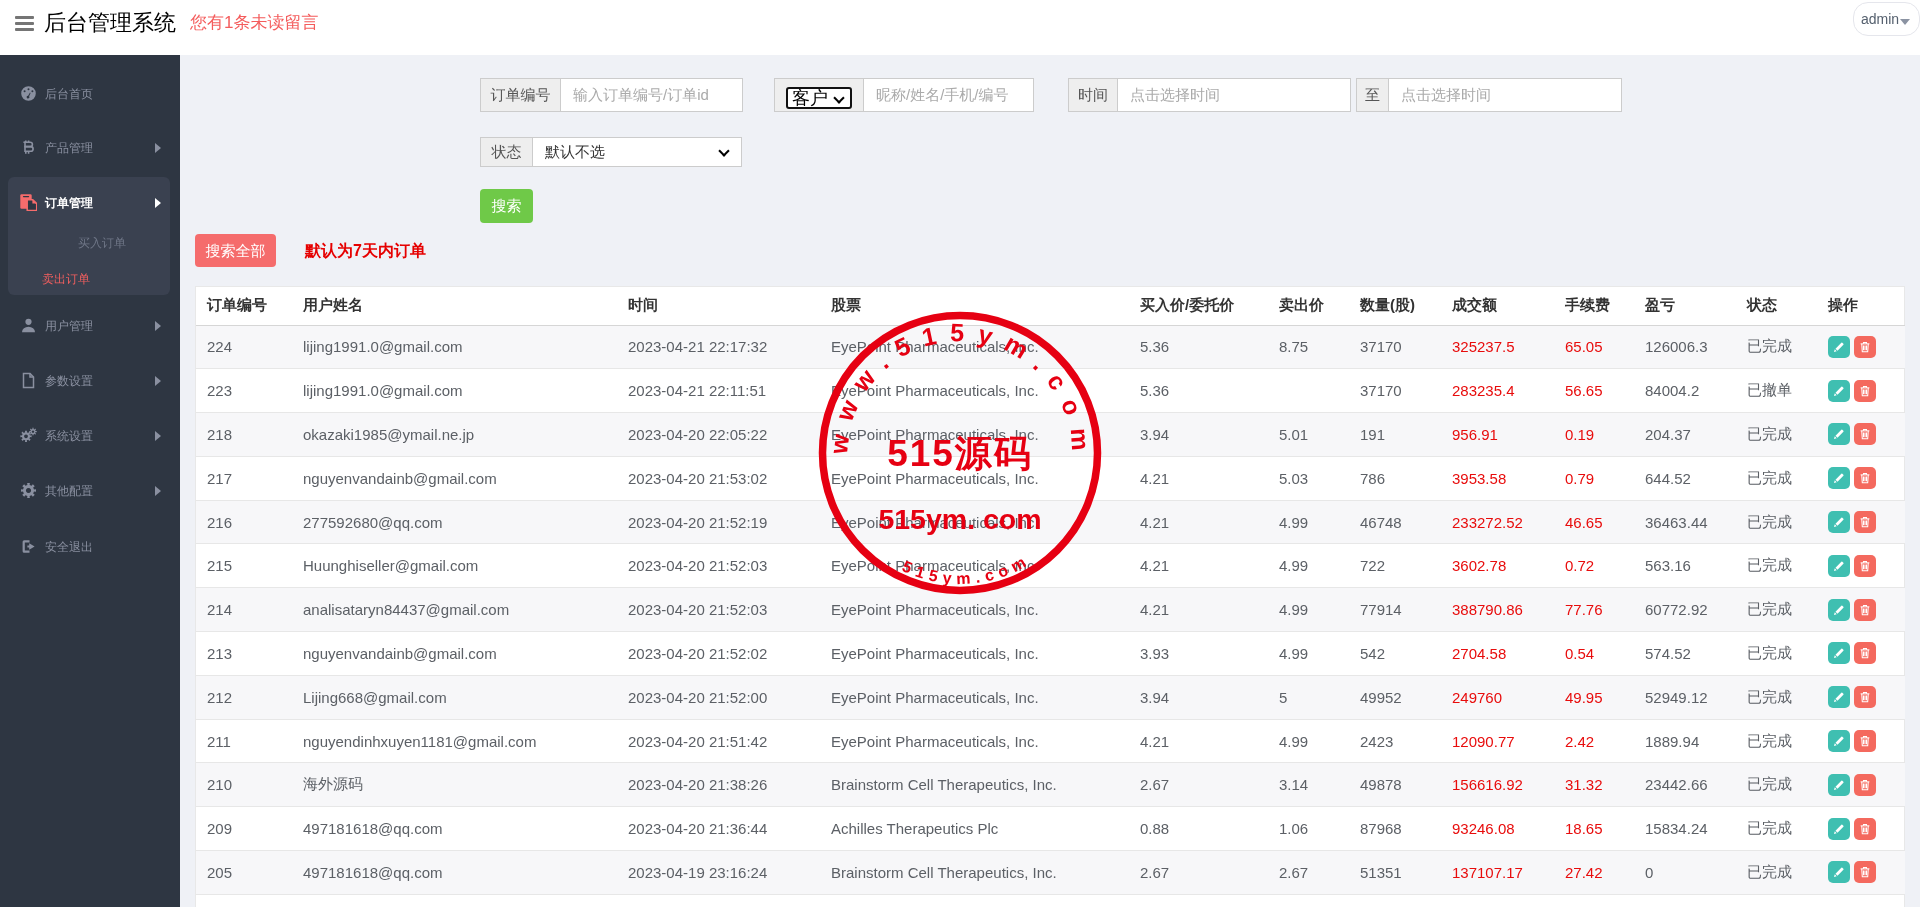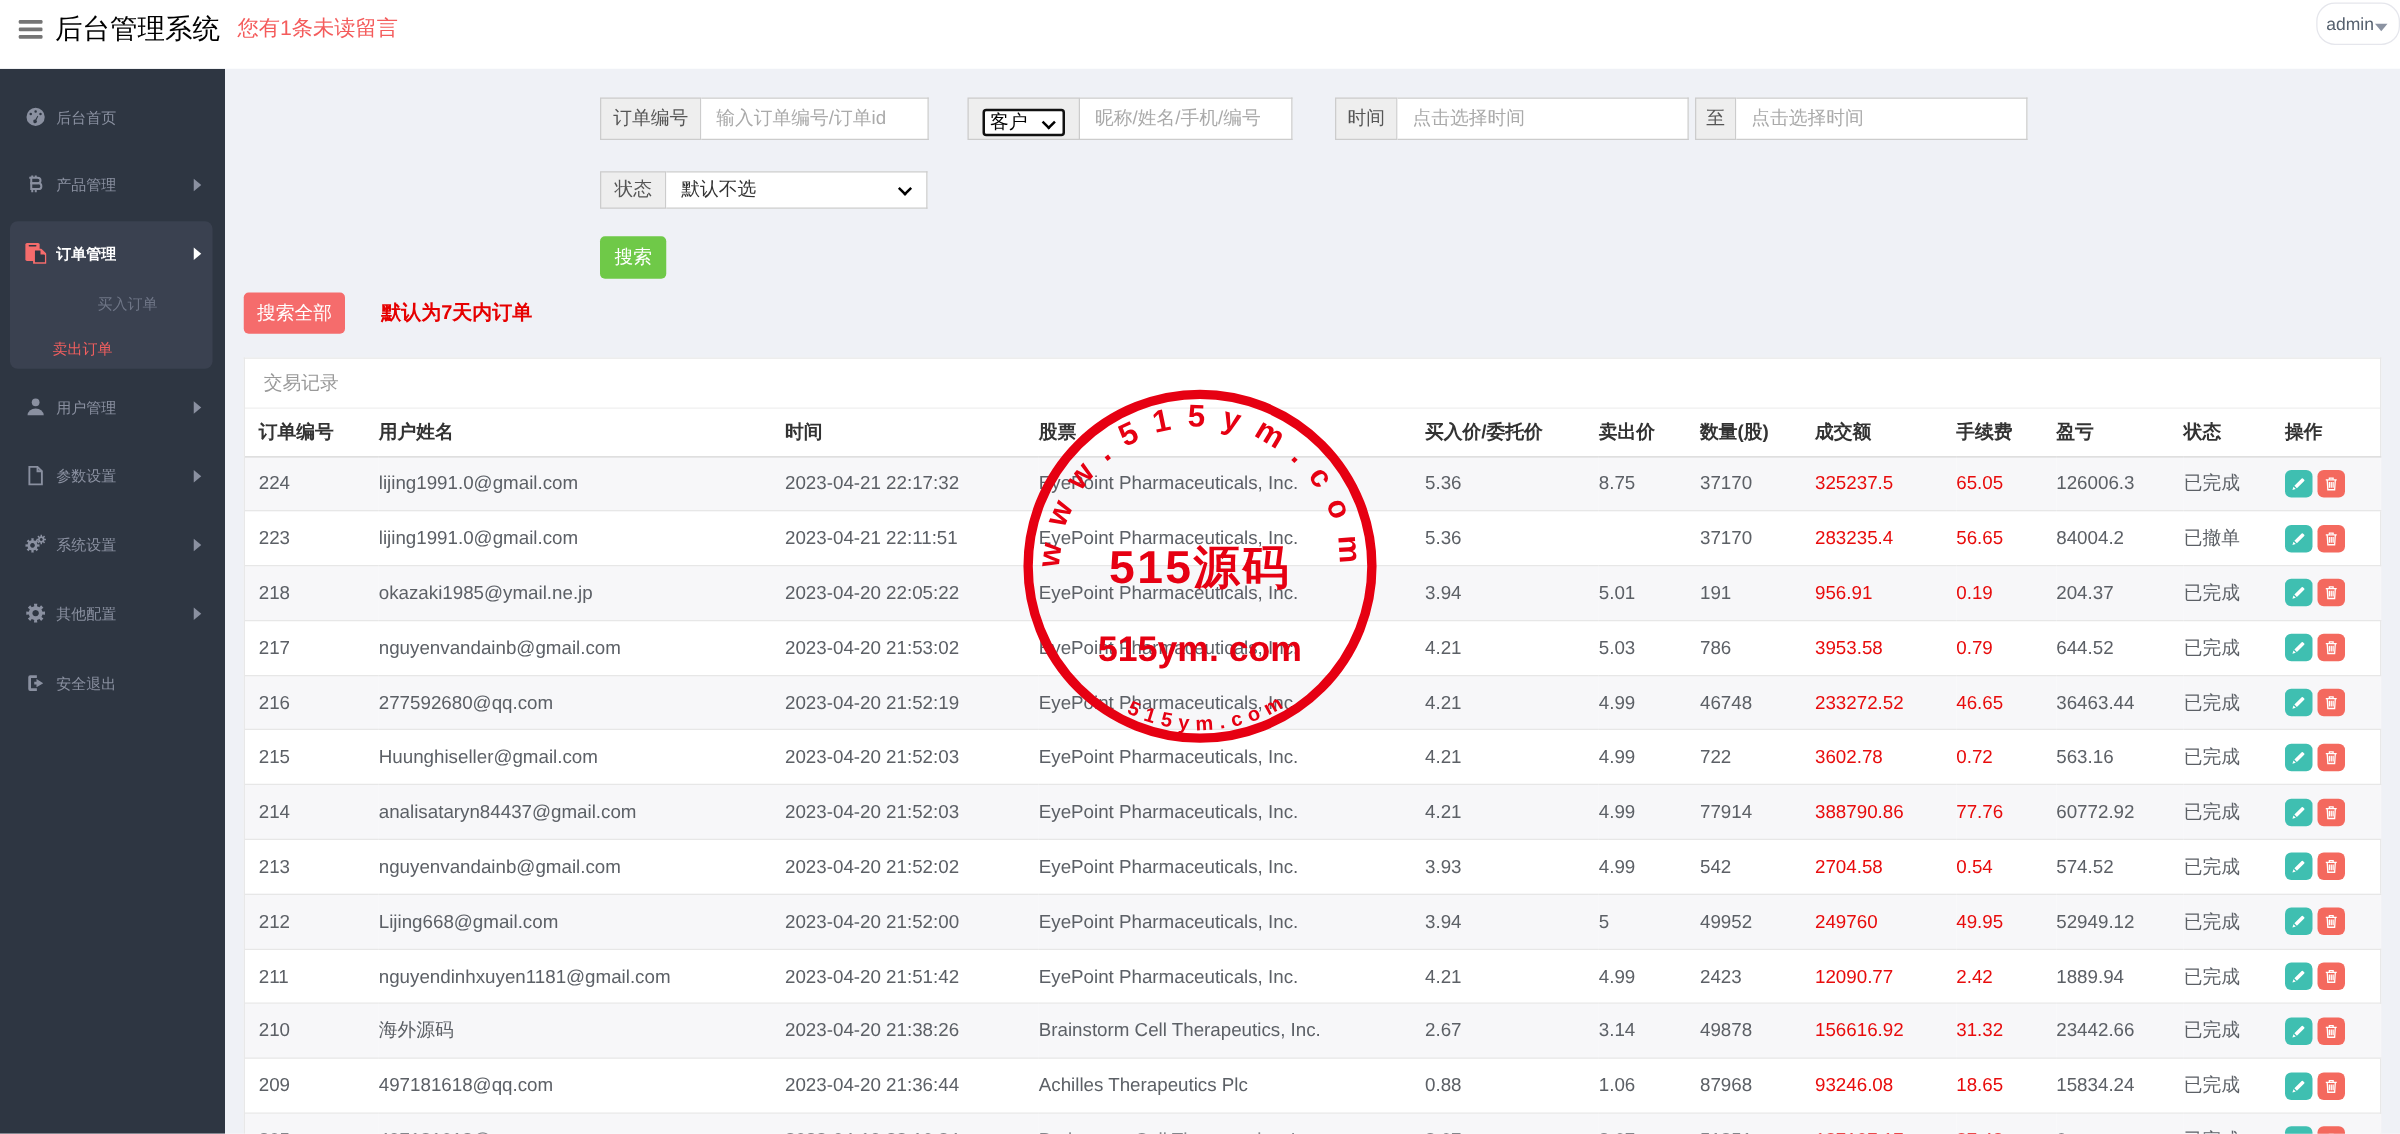--- a/index.html
+++ b/index.html
@@ -22,21 +22,21 @@
   .mitem .ico { position:absolute; left:20px; top:11px; width:17px; height:17px; }
   .mitem .ico svg, .abtn svg { display:block; }
   .mitem .txt { position:absolute; left:45px; top:0; }
   .mitem .arr { position:absolute; left:155px; top:15px; width:0; height:0; border-top:5px solid transparent; border-bottom:5px solid transparent; border-left:6px solid #8a90a0; }
   .activeblock { position:absolute; left:8px; top:122px; width:162px; height:118px; background:#3a4150; border-radius:6px; }
   .sub { position:absolute; left:42px; width:120px; font-size:12px; color:#6f7687; }
   
   .frow { position:absolute; height:34px; }
   .lab { float:left; height:34px; line-height:32px; background:#eee; border:1px solid #ccc; color:#555; font-size:15px; text-align:center; }
   .inp { float:left; height:34px; line-height:32px; background:#fff; border:1px solid #ccc; border-left:none; color:#aaa; font-size:15px; padding-left:12px; }
-  .selfake { float:left; background:#fff; border:2px solid #111; border-radius:3px; font-size:15px; color:#000; position:relative; }
+  .selfake { float:left; background:#fff; border:2px solid #111; border-radius:3px; font-size:18px; color:#000; position:relative; }
   .bcaret { position:absolute; width:8px; height:8px; border-right:2.2px solid #000; border-bottom:2.2px solid #000; transform:rotate(45deg); }
   .btn-green { position:absolute; left:480px; top:189px; width:53px; height:34px; background:#6fc948; border-radius:4px; color:#fff; font-size:15px; text-align:center; line-height:34px; }
   .btn-coral { position:absolute; left:195px; top:234px; width:81px; height:33px; background:#f56c6c; border-radius:4px; color:#fff; font-size:15px; text-align:center; line-height:33px; }
   .redtip { position:absolute; left:305px; top:234px; height:33px; line-height:33px; font-size:16px; font-weight:bold; color:#e60000; }
 
   
   .panel { position:absolute; left:195px; top:286px; width:1710px; height:640px; background:#fff; border:1px solid #e8e8e8; border-bottom:none; }
   .ptitle { height:40px; line-height:40px; padding-left:15px; color:#999; font-size:15px; border-bottom:1px solid #f0f0f0; }
   table { border-collapse:collapse; table-layout:fixed; width:1709px; }
   th { height:38px; font-size:15px; color:#333; text-align:left; font-weight:bold; border-bottom:1px solid #d6d6d6; padding:0; }
@@ -169,21 +169,20 @@
   <div class="lab" style="width:53px; height:30px; line-height:28px;">状态</div>
   <div class="inp" style="width:209px; height:30px; line-height:28px; color:#333; position:relative;">默认不选
     <span class="bcaret" style="right:13px; top:9px;"></span>
   </div>
 </div>
 <div class="btn-green">搜索</div>
 <div class="btn-coral">搜索全部</div>
 <div class="redtip">默认为7天内订单</div>
 
 <div class="panel">
-  <div class="ptitle">交易记录</div>
   <table>
     <colgroup>
       <col style="width:107px">
         <col style="width:325px">
         <col style="width:203px">
         <col style="width:309px">
       <col style="width:139px">
         <col style="width:81px">
         <col style="width:92px">
         <col style="width:113px">

